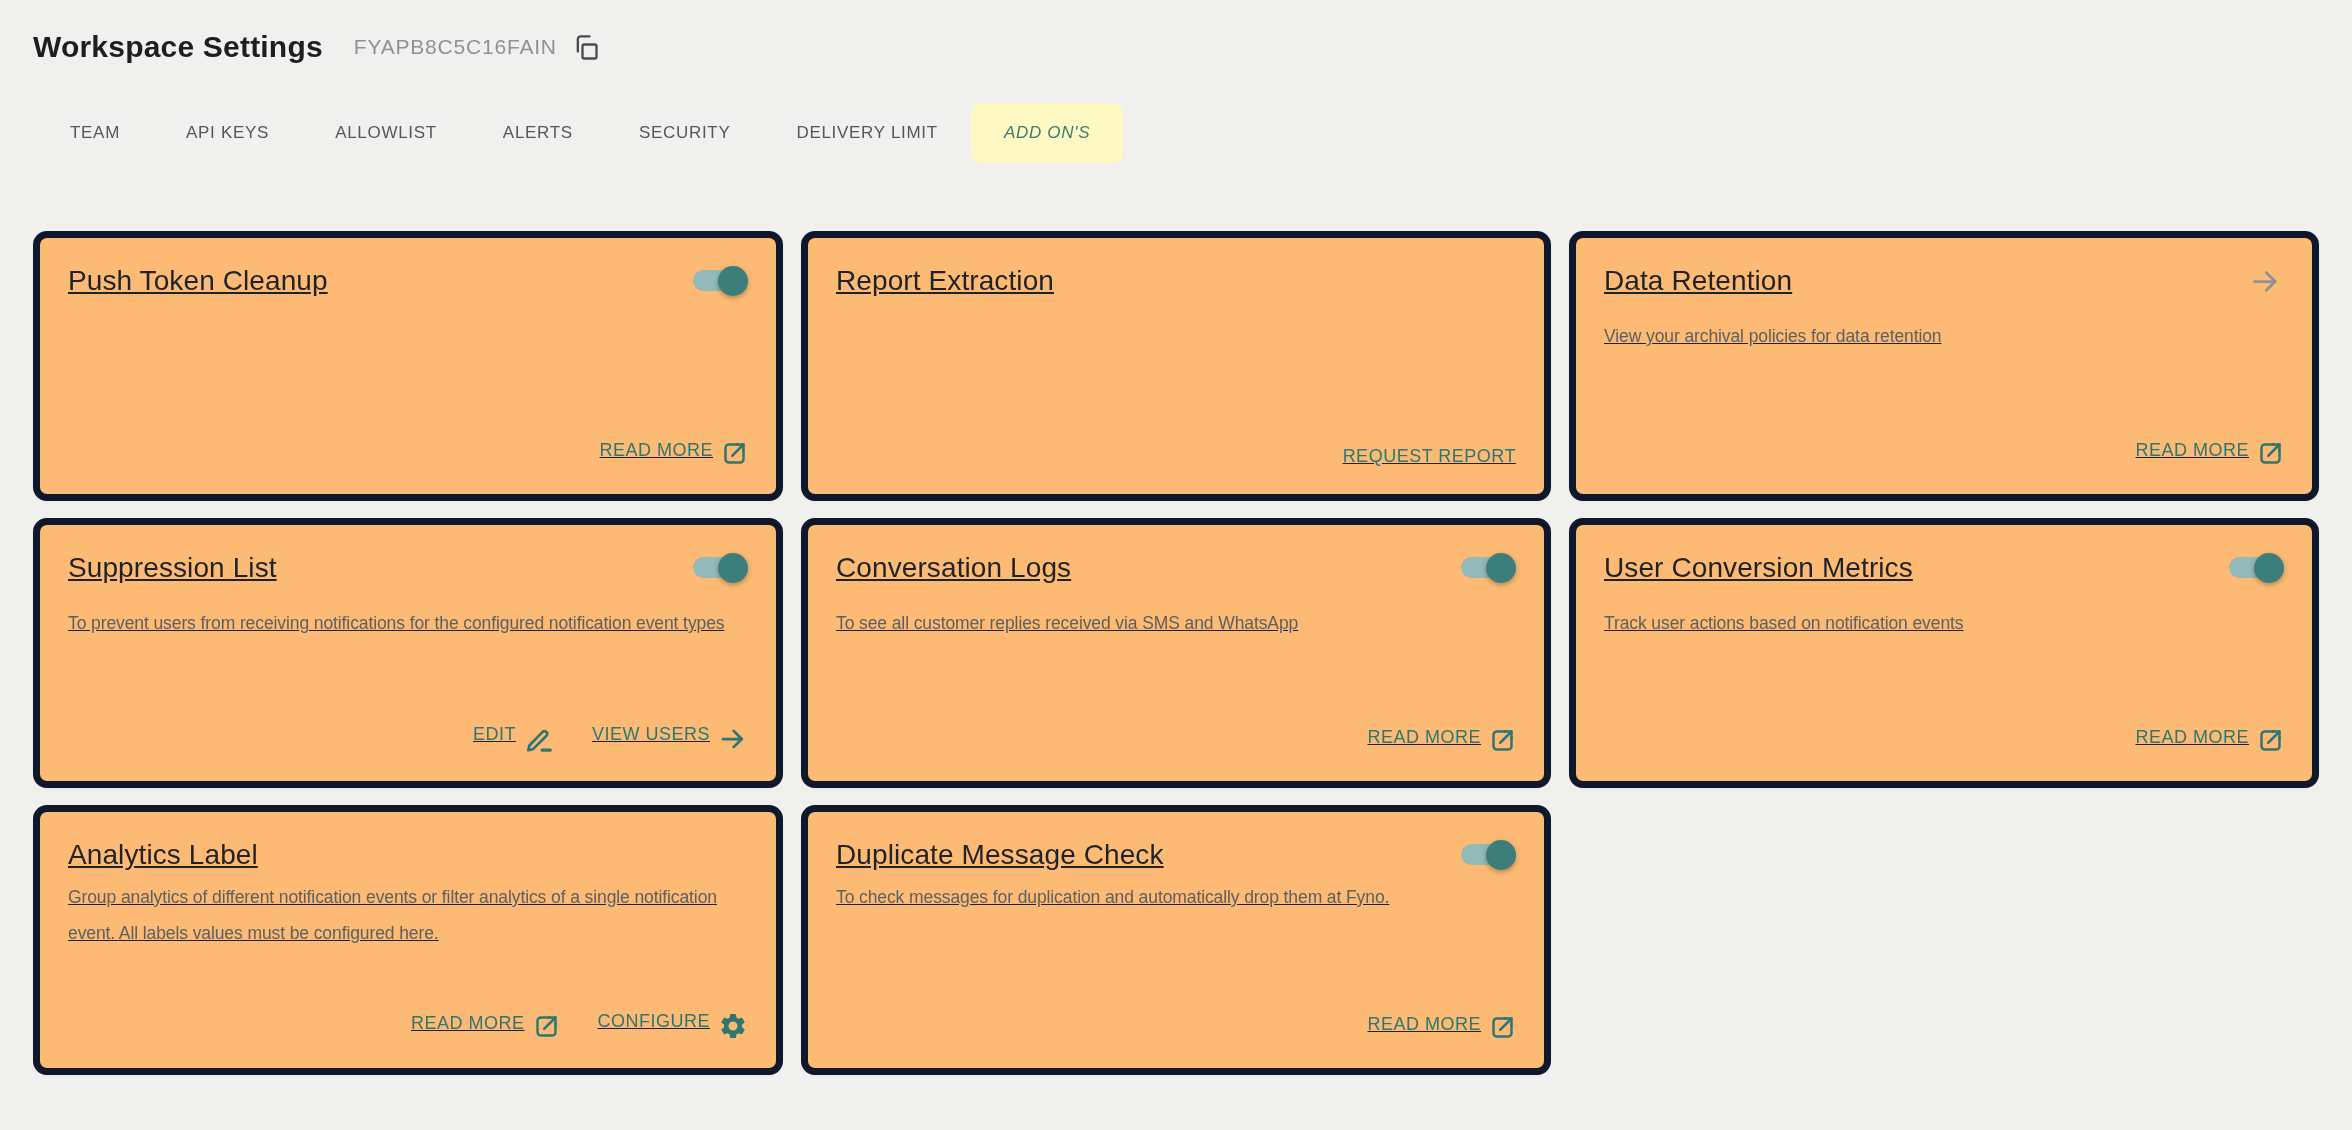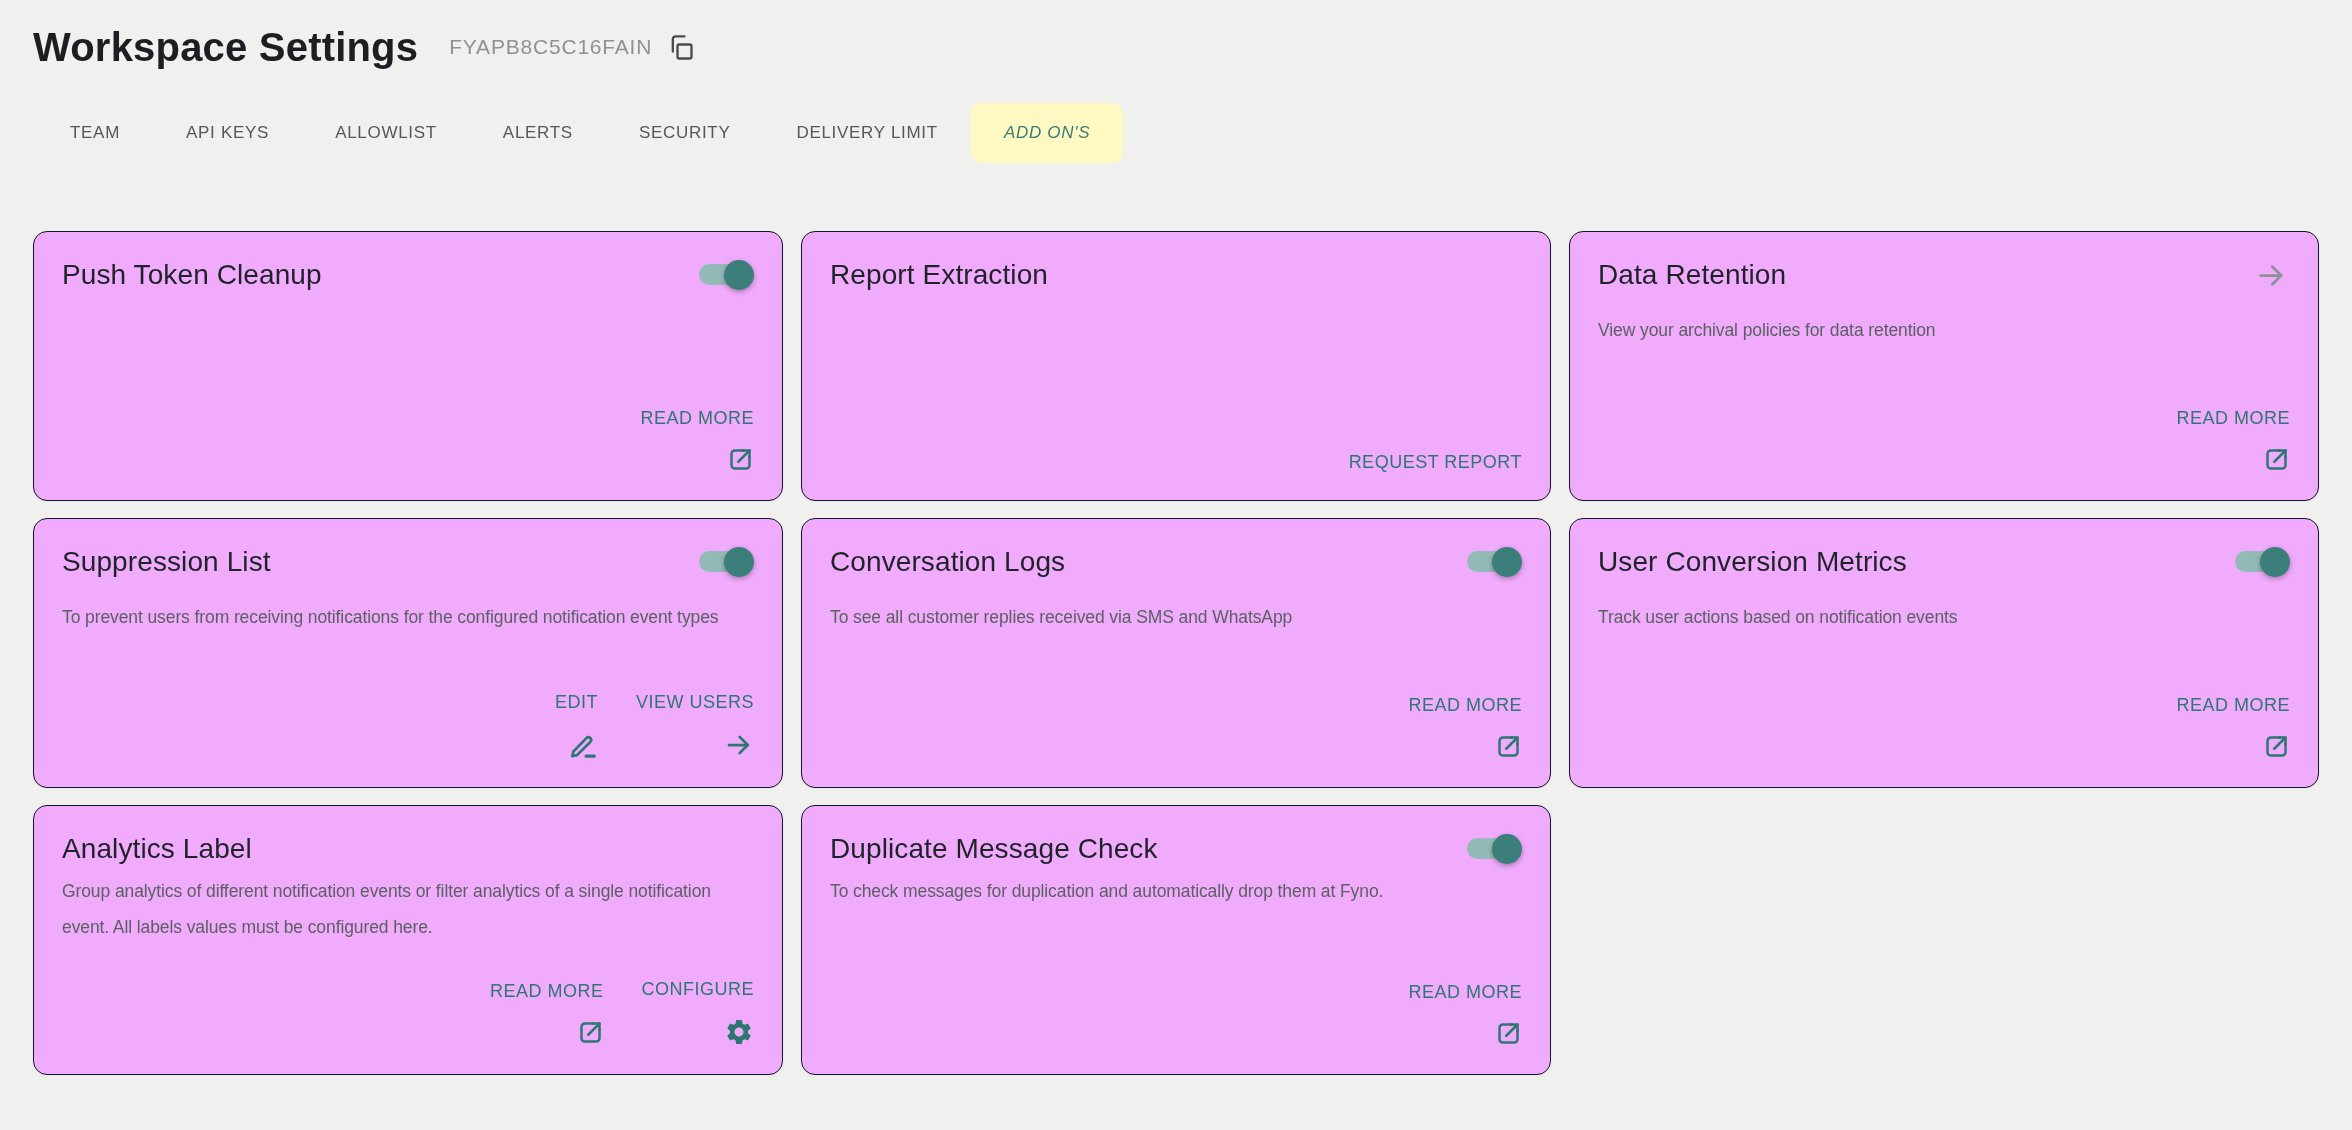--- a/index.html
+++ b/index.html
@@ -7,21 +7,21 @@
   body {
     background:#f0f0ee;
     font-family:"Liberation Sans","DejaVu Sans",sans-serif;
     color:#1f2328;
     overflow:hidden;
   }
   .page { padding:24px 33px 0 33px; }
 
   
   .header-row { display:flex; align-items:center; gap:15px; height:46px; }
-  .page-title { font-size:40px; font-weight:700; color:#1c1e21; letter-spacing:.2px; }
+  .page-title { font-size:30px; font-weight:700; color:#1c1e21; letter-spacing:.2px; }
   .ws-id { font-size:21px; font-weight:400; color:#8f9193; letter-spacing:.8px; margin-left:16px; }
   .copy-btn { display:inline-flex; align-items:center; justify-content:center; cursor:pointer; color:#4a4c4e; margin-top:2px; }
 
   
   .tabs { display:flex; align-items:center; margin-left:4px; margin-top:33px; }
   .tab {
     font-size:17px; font-weight:500; letter-spacing:.7px;
     color:#54585a; padding:20px 33px; border-radius:10px;
     cursor:pointer; white-space:nowrap; text-align:center;
   }
@@ -29,37 +29,38 @@
 
   
   .grid {
     margin-top:68px;
     display:grid;
     grid-template-columns:repeat(3,750px);
     grid-auto-rows:270px;
     gap:17px 18px;
   }
   .card {
-    background:#f0abfc;
-    border:1px solid #0f172a;
+    background:#fdba74;
+    border:7px solid #0f172a;
     border-radius:14px;
     padding:25px 28px 25px 28px;
     display:flex; flex-direction:column;
     box-shadow:0 1px 3px rgba(0,0,0,.04);
+    text-decoration:underline;
   }
   .card-head { display:flex; align-items:center; justify-content:space-between; min-height:36px; }
   .card-title { font-size:28px; font-weight:500; color:#1f2328; letter-spacing:.1px; line-height:36px; }
   .card-desc {
     margin-top:19px;
     font-size:17.5px; letter-spacing:-.1px;
     line-height:36px; color:#5c6063;
     max-width:694px;
   }
   .card-foot { margin-top:auto; display:flex; justify-content:flex-end; align-items:center; gap:38px; padding-bottom:2px; }
-  .action { display:flex; align-items:flex-end; gap:17px; color:#2f7672; cursor:pointer;flex-direction:column; }
+  .action { display:flex; align-items:flex-start; gap:8px; color:#2f7672; cursor:pointer; }
   .action-label { font-size:18px; font-weight:500; letter-spacing:.5px; color:#2f7672; white-space:nowrap; }
   .action svg { flex:0 0 auto; }
 
   
   .switch { position:relative; width:55px; height:30px; cursor:pointer; flex:0 0 auto; }
   .switch .track { position:absolute; left:0; top:4px; width:51px; height:21px; border-radius:11px; background:#94bab7; }
   .switch .thumb { position:absolute; left:25px; top:0; width:30px; height:30px; border-radius:50%; background:#3b7e7a; box-shadow:0 2px 5px rgba(0,0,0,.3); }
 
   .head-arrow { color:#8f9294; display:inline-flex; cursor:pointer; margin-right:2px; }
 </style>

